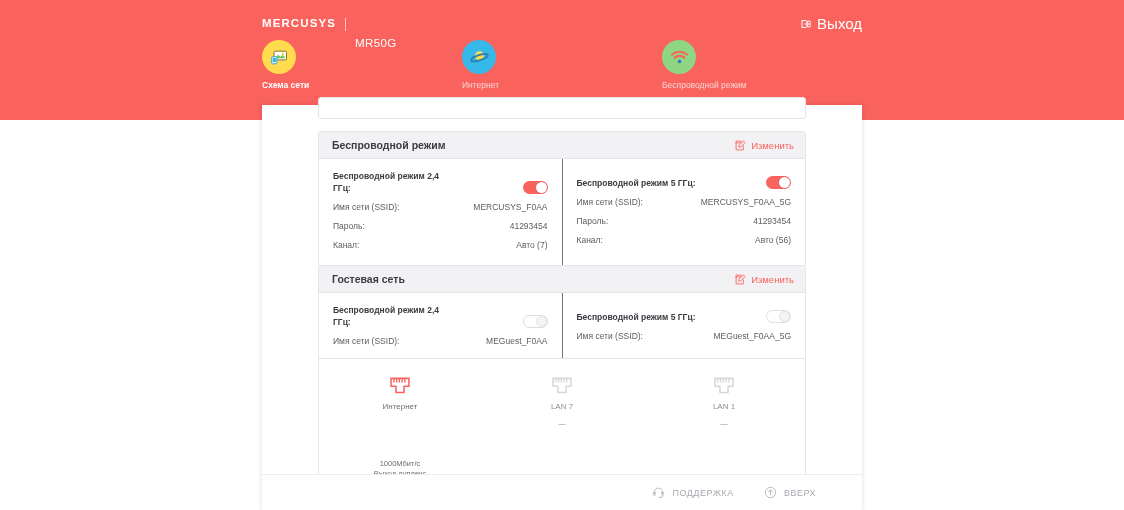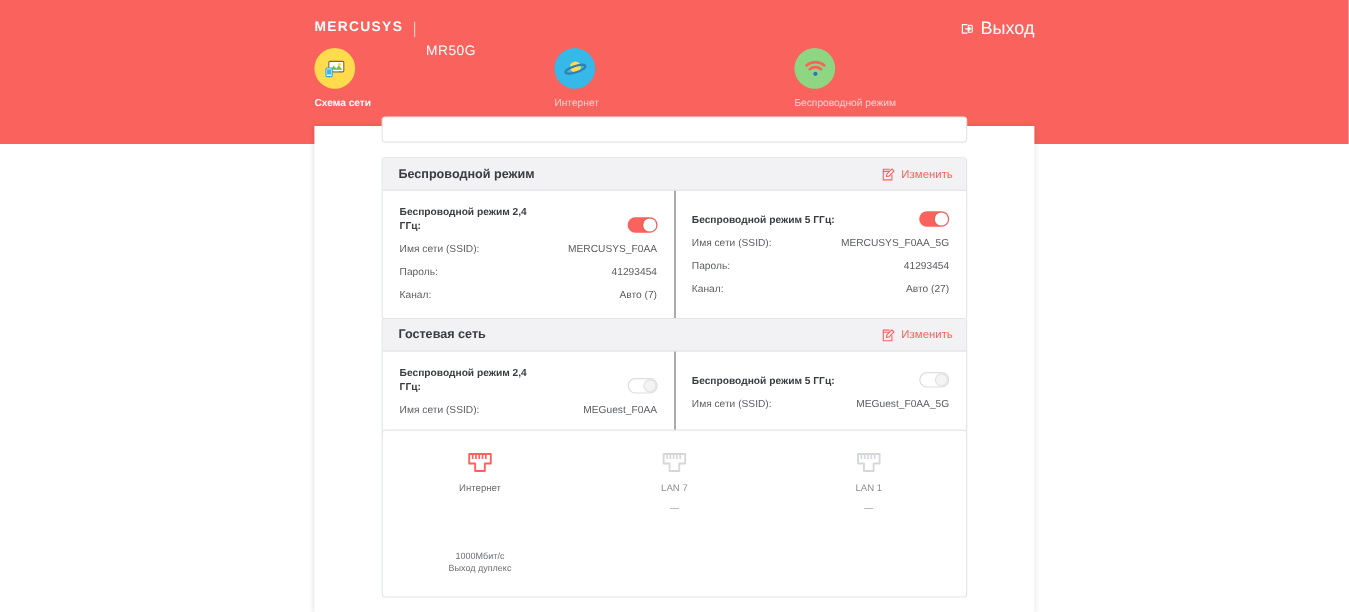--- a/index.html
+++ b/index.html
@@ -273,21 +273,21 @@
             <div class="row">
               <span class="lbl">Имя сети (SSID):</span>
               <span class="val">MERCUSYS_F0AA_5G</span>
             </div>
             <div class="row">
               <span class="lbl">Пароль:</span>
               <span class="val">41293454</span>
             </div>
             <div class="row">
               <span class="lbl">Канал:</span>
-              <span class="val">Авто (27)</span>
+              <span class="val">Авто (56)</span>
             </div>
           </div>
 
         </div>
       </div>
 
       <div class="card" style="top:160px;">
         <div class="card-head">
           <span class="card-title">Гостевая сеть</span>
           <span class="edit-link">
@@ -369,15 +369,37 @@
             </span>
             <span class="eth-name">LAN 1</span>
             <span class="eth-info">—</span>
           </div>
 
         </div>
       </div>
 
     </div>
 
+    <div class="footer">
+      <div class="foot-item">
+        <span>
+          <svg width="13" height="13" viewBox="0 0 18 18">
+            <path d="M3.4 10.6V8.6a5.6 5.6 0 0 1 11.2 0v2" fill="none" stroke="#b6b8bd" stroke-width="1.3" stroke-linecap="round"></path>
+            <rect x="1.8" y="8.4" width="3" height="4.6" rx="1.4" fill="none" stroke="#b6b8bd" stroke-width="1.3"></rect>
+            <rect x="13.2" y="8.4" width="3" height="4.6" rx="1.4" fill="none" stroke="#b6b8bd" stroke-width="1.3"></rect>
+            <path d="M14.6 13.1v.6a2 2 0 0 1-2 2H9.6" fill="none" stroke="#b6b8bd" stroke-width="1.3" stroke-linecap="round"></path>
+          </svg>
+        </span>
+        <span>ПОДДЕРЖКА</span>
+      </div>
+      <div class="foot-item">
+        <span>
+          <svg width="13" height="13" viewBox="0 0 18 18">
+            <circle cx="9" cy="9" r="7.2" fill="none" stroke="#b6b8bd" stroke-width="1.3"></circle>
+            <path d="M9 12.6V5.6M6.2 8.3 9 5.4l2.8 2.9" fill="none" stroke="#b6b8bd" stroke-width="1.3" stroke-linecap="round" stroke-linejoin="round"></path>
+          </svg>
+        </span>
+        <span>ВВЕРХ</span>
+      </div>
+    </div>
 
   </div>
 </div>
 
 </body></html>

